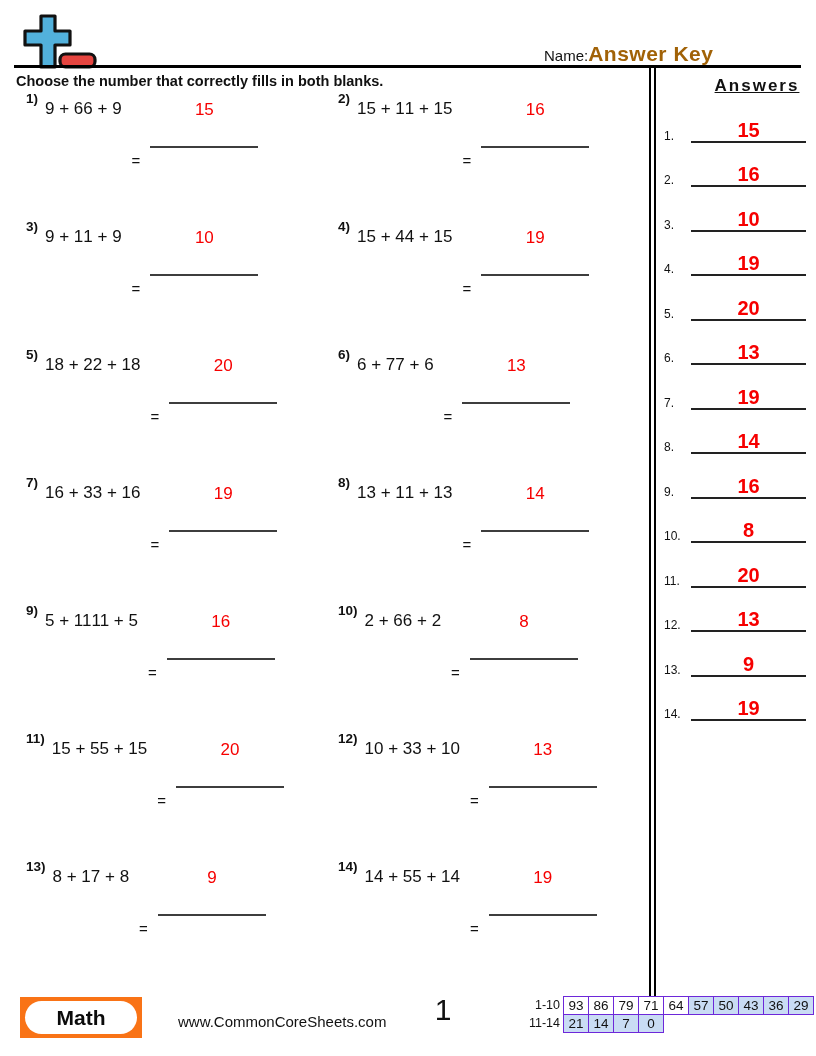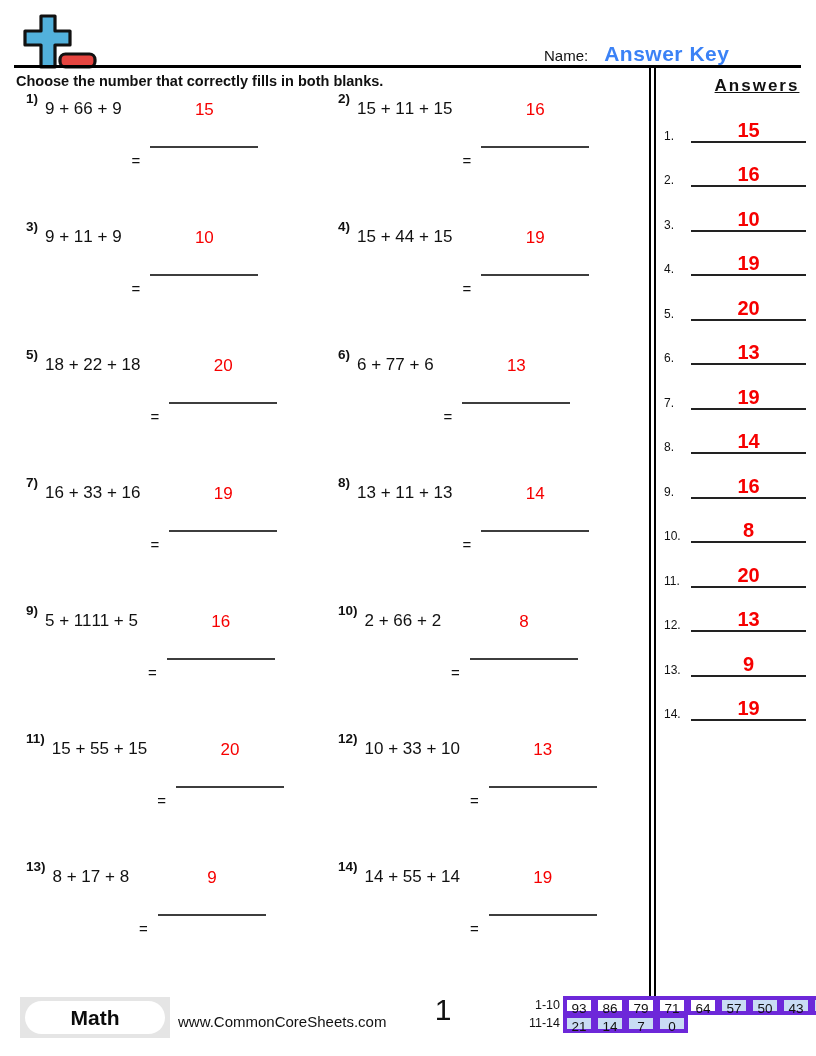--- a/index.html
+++ b/index.html
@@ -5,21 +5,21 @@
   html,body{margin:0;padding:0;background:#fff;}
   .page{position:relative;width:816px;height:1056px;background:#fff;overflow:hidden;
         font-family:"Liberation Sans",sans-serif;color:#111;}
 
   
   .logo{position:absolute;left:18px;top:13px;width:80px;height:57px;}
   .page-title{position:absolute;left:0;top:44px;width:662px;text-align:center;
               font-size:18px;font-weight:bold;}
   .name-block{position:absolute;left:544px;top:42px;display:flex;align-items:baseline;}
   .name-label{font-size:15px;}
-  .name-value{margin-left:16px;color:#3b82f6;font-weight:bold;font-size:21px;letter-spacing:.5px;}
+  .name-value{color:#a16207;font-weight:bold;font-size:21px;letter-spacing:.5px;}
   .header-rule{position:absolute;left:14px;top:65px;width:787px;height:3px;background:#000;}
   .instruction{position:absolute;left:16px;top:73px;font-size:14.5px;font-weight:bold;}
 
   
   .divider{position:absolute;left:649px;top:68px;height:928px;width:3px;
            border-left:2px solid #000;border-right:2px solid #000;}
 
   
   .problems{position:absolute;left:0;top:68px;width:650px;box-sizing:border-box;
             padding:28px 0 0 26px;display:grid;grid-template-columns:312px 312px;
@@ -35,31 +35,31 @@
   .answers-panel{position:absolute;left:656px;top:68px;width:158px;}
   .answers-title{margin-top:8px;text-align:center;font-size:17px;font-weight:bold;
                  text-decoration:underline;letter-spacing:2px;padding-left:44px;}
   .answers-list{margin-top:2px;padding:0 8px 0 8px;}
   .ans-item{height:44.5px;display:flex;align-items:flex-end;}
   .ans-num{font-size:12px;width:27px;line-height:14px;}
   .ans-line{flex:1;border-bottom:2px solid #222;text-align:center;}
   .ans-val{color:#f60000;font-weight:bold;font-size:20px;line-height:22px;display:inline-block;}
 
   
-  .badge{position:absolute;left:20px;top:997px;width:150px;height:41px;background:#e5e5e5;}
+  .badge{position:absolute;left:20px;top:997px;width:122px;height:41px;background:#f97316;}
   .badge-pill{position:absolute;left:5px;top:4px;right:5px;bottom:4px;background:#fff;
               border-radius:17px;display:flex;align-items:center;justify-content:center;}
   .badge-text{font-weight:bold;font-size:21px;color:#0b0b0b;}
   .website{position:absolute;left:178px;top:1013px;font-size:15px;}
   .page-number{position:absolute;left:413px;top:993px;width:60px;text-align:center;font-size:30px;}
   .score-table{position:absolute;left:520px;top:996px;}
   .score-row{display:flex;height:19px;line-height:18px;}
   .score-row + .score-row{margin-top:-1px;}
   .score-label{width:44px;text-align:right;padding-right:4px;font-size:12.5px;box-sizing:border-box;}
-  .score-cell{width:24px;border:4px solid #6d28d9;margin-left:-1px;text-align:center;
+  .score-cell{width:24px;border:1px solid #6d28d9;margin-left:-1px;text-align:center;
               font-size:13.5px;background:#fff;box-sizing:content-box;}
   .score-cell.hl{background:#c9dcf4;}
 </style>
 </head>
 <body>
 
 <div class="page">
 
   <div class="logo">
     <svg width="80" height="57" viewBox="0 0 80 57">

